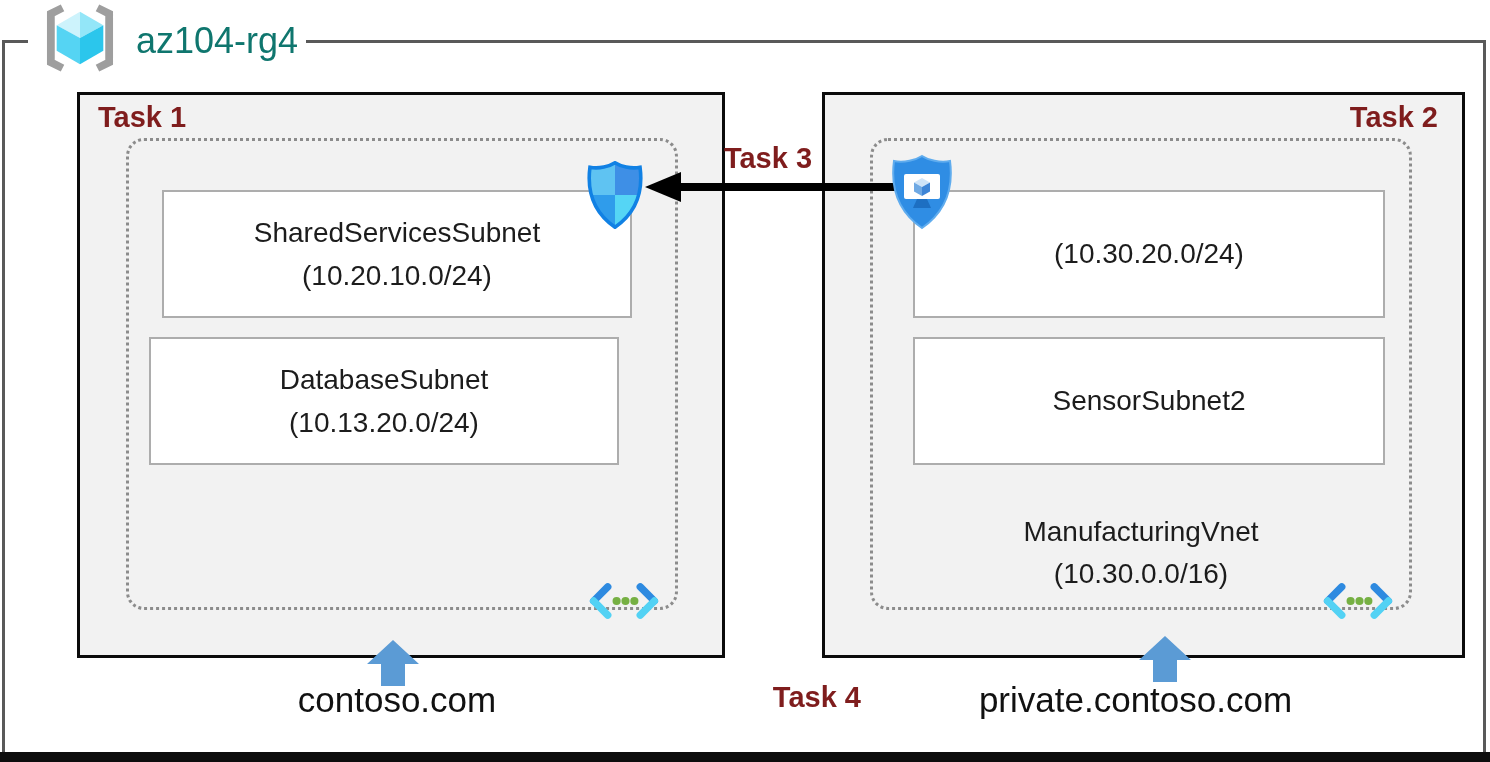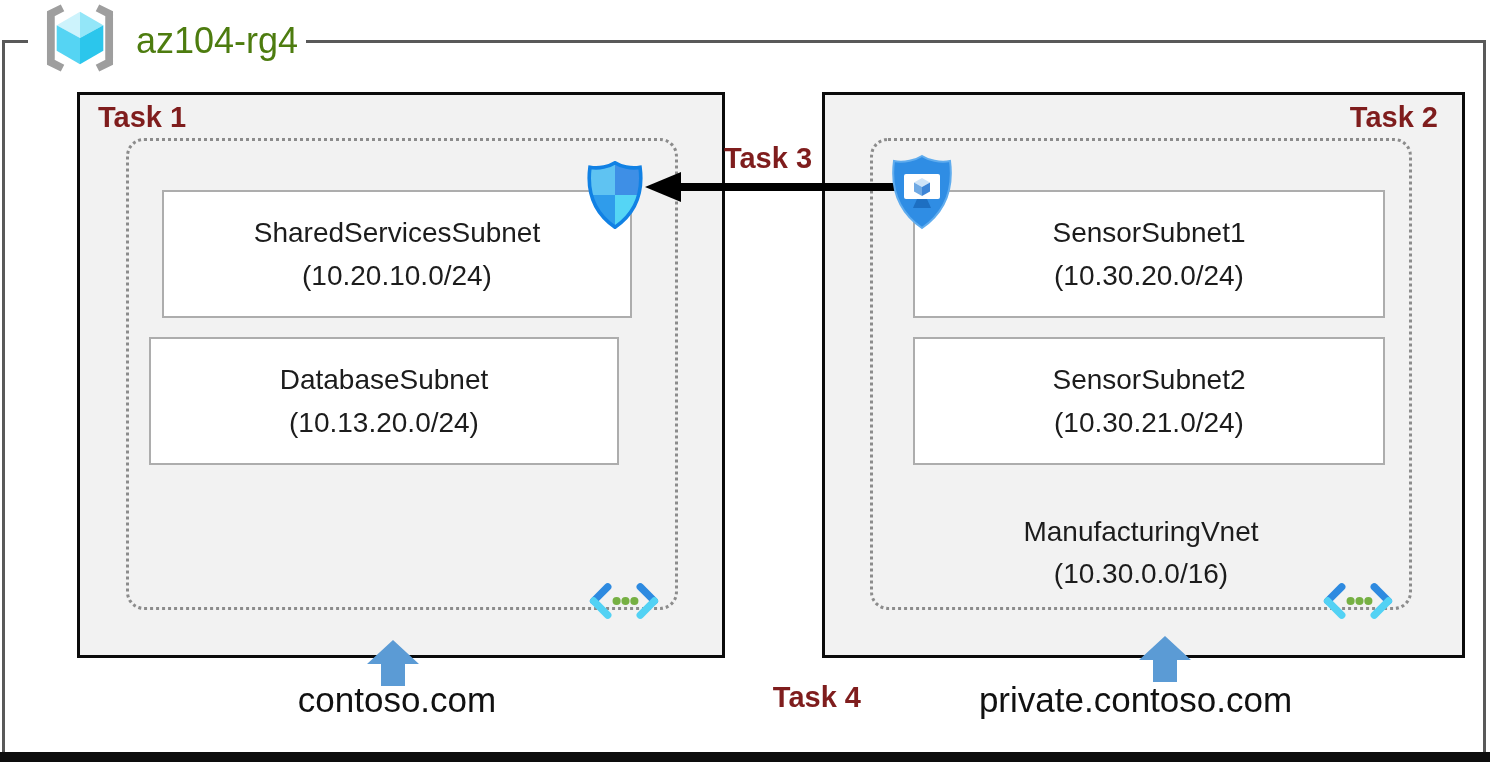--- a/index.html
+++ b/index.html
@@ -7,21 +7,21 @@
     position:relative;width:1490px;height:762px;overflow:hidden;
     font-family:"Liberation Sans", sans-serif;background:#ffffff;
   }
   .abs{position:absolute;box-sizing:border-box;}
 
   
   #rg-frame{left:2px;top:40px;width:1484px;height:712px;
     border:3px solid #595959;border-bottom:none;}
   #rg-top-patch{left:28px;top:37px;width:278px;height:10px;background:#ffffff;}
   #rg-icon{left:36px;top:4px;width:88px;height:68px;}
-  #rg-title{left:136px;top:20px;font-size:36px;color:#4d7c0f;white-space:nowrap;}
+  #rg-title{left:136px;top:20px;font-size:36px;color:#0f766e;white-space:nowrap;}
   #bottom-bar{left:0;top:752px;width:1490px;height:10px;background:#0d0d0d;}
 
   
   .group-box{background:#F2F2F2;border:3px solid #0b0b0b;}
   #box-left{left:77px;top:92px;width:648px;height:566px;}
   #box-right{left:822px;top:92px;width:643px;height:566px;}
   .task-label{font-weight:bold;font-size:29px;color:#7f1d1d;white-space:nowrap;}
   #task1-label{left:18px;top:6px;}
   #task2-label{right:24px;top:6px;}
 
@@ -102,26 +102,24 @@
         </svg>
       </div>
     </div>
   </div>
 
   <div class="abs group-box" id="box-right">
     <div class="abs task-label" id="task2-label">Task 2</div>
 
     <div class="abs vnet-dashed" id="dashed-right">
       <div class="abs subnet-box" id="subnet-r1">
-        <span>SensorSubnet1</span>
         <span>(10.30.20.0/24)</span>
       </div>
       <div class="abs subnet-box" id="subnet-r2">
         <span>SensorSubnet2</span>
-        <span>(10.30.21.0/24)</span>
       </div>
       <div class="abs vnet-label">
         <div>ManufacturingVnet</div>
         <div>(10.30.0.0/16)</div>
       </div>
       <div class="abs vnet-icon">
         <svg width="74" height="44" viewBox="0 0 100 58">
           <line x1="28" y1="10" x2="9" y2="29" stroke="#2E8AE0" stroke-width="10" stroke-linecap="round"></line>
           <line x1="9" y1="29" x2="28" y2="48" stroke="#53D2F4" stroke-width="10" stroke-linecap="round"></line>
           <line x1="72" y1="10" x2="91" y2="29" stroke="#2E8AE0" stroke-width="10" stroke-linecap="round"></line>

